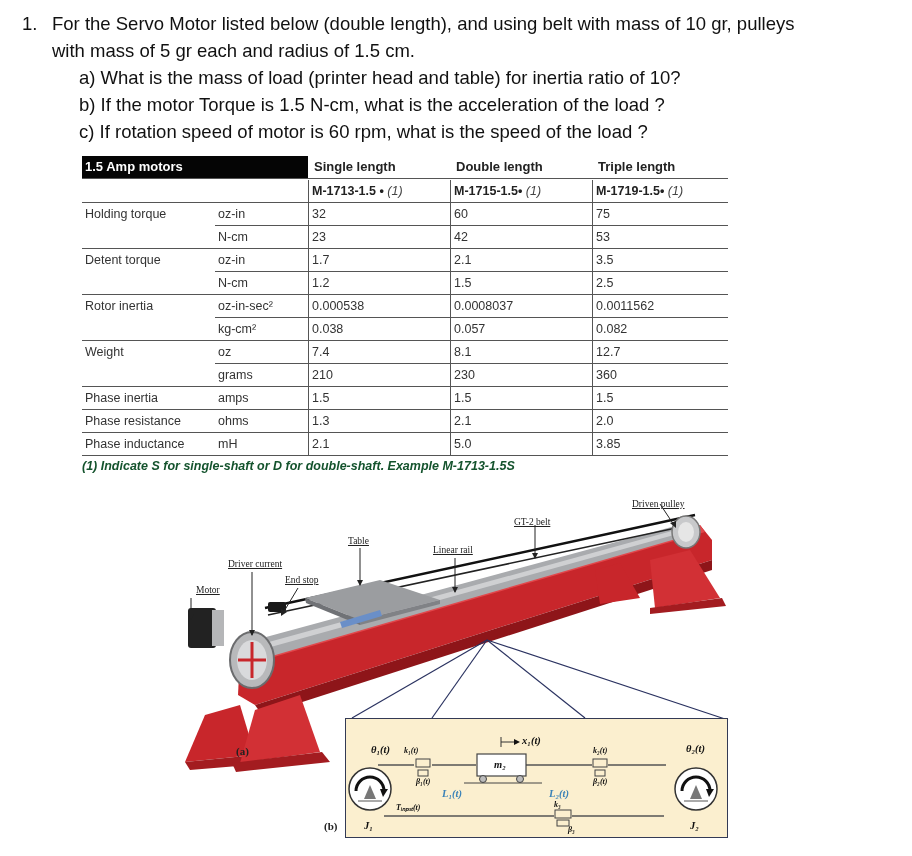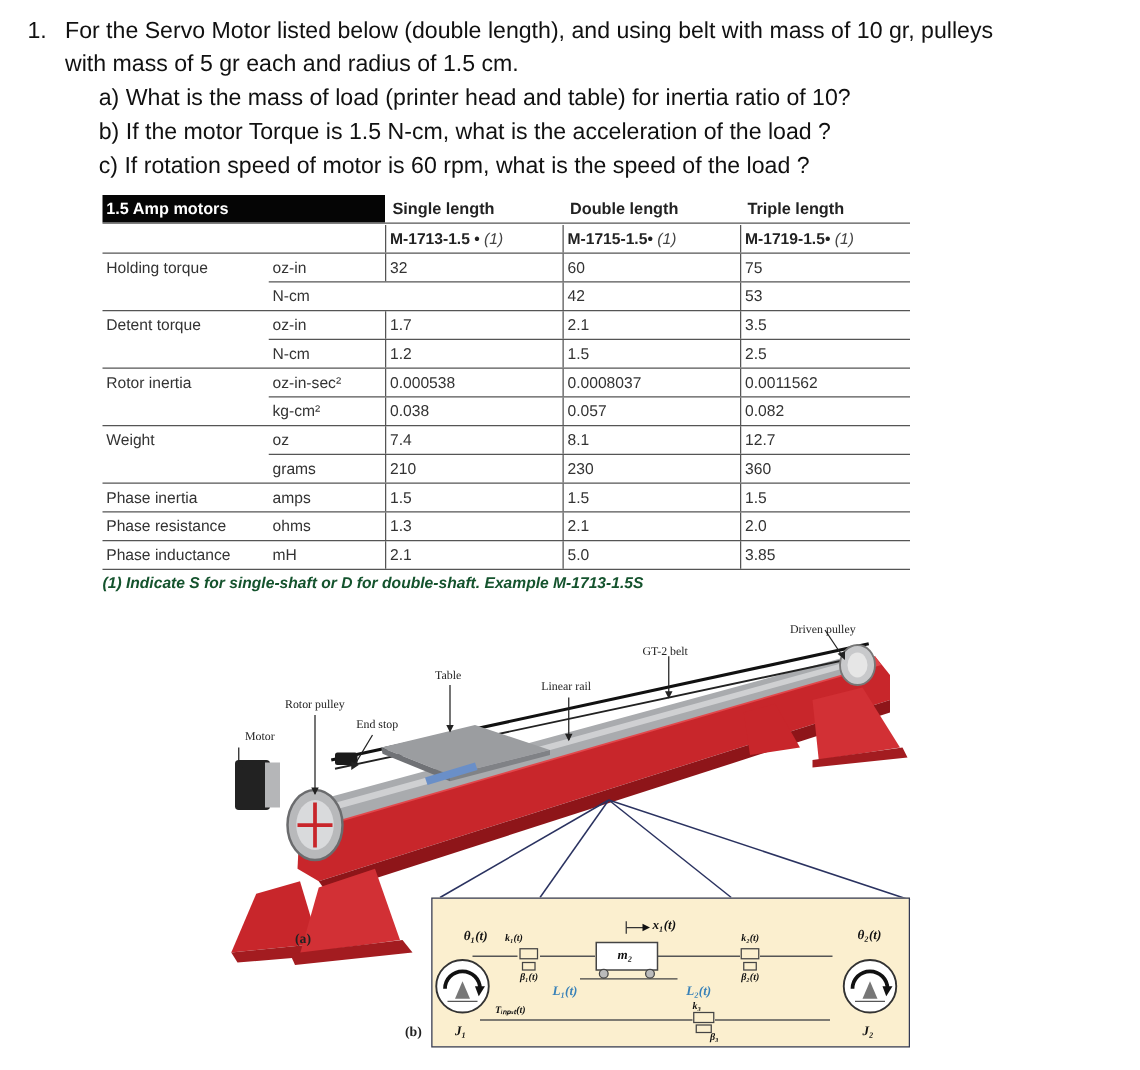--- a/index.html
+++ b/index.html
@@ -22,21 +22,21 @@
   .c-t { left: 510px; width: 136px; border-left: 1.5px solid #555; }
   .hr { position: absolute; height: 0; border-top: 1.5px solid #555; }
   .head-band { position: absolute; left: 0; top: 0; width: 226px; height: 22px; background: #050505; }
   .head-title { color: #fff; font-weight: bold; font-size: 13px; }
   .head-col { font-weight: bold; font-size: 13px; color: #222; border-left: none; }
   .part { font-weight: bold; color: #222; }
   .part i { font-weight: normal; color: #444; }
   .footnote { position: absolute; left: 82px; top: 459px; font-size: 12.5px; font-style: italic; font-weight: bold; color: #14532d; white-space: nowrap; }
 
   .figure { position: absolute; left: 0; top: 480px; width: 912px; height: 376px; }
-  .fig-label { position: absolute; font-family: "Liberation Serif", serif; font-size: 9.5px; color: #222; white-space: nowrap; }
+  .fig-label { position: absolute; font-family: "Liberation Serif", serif; font-size: 9.5px; color: #222; white-space: nowrap; text-decoration: underline; }
   .fig-tag { position: absolute; font-family: "Liberation Serif", serif; font-size: 11px; font-weight: bold; color: #222; }
   .diagram-box { position: absolute; left: 345px; top: 238px; width: 383px; height: 120px; background: #fbefcf; border: 1.5px solid #333a55; box-sizing: border-box; }
   .dlabel { position: absolute; font-family: "Liberation Serif", serif; font-style: italic; font-weight: bold; font-size: 10.5px; color: #111; white-space: nowrap; }
   .dlabel.small { font-size: 8px; }
   .dlabel.blue { color: #3a82b8; margin-top: 41px; }
 </style>
 </head>
 <body>
 
 <div class="question">
@@ -71,20 +71,21 @@
     <div class="cell c-unit">oz-in</div>
     <div class="cell c-s">32</div>
     <div class="cell c-d">60</div>
     <div class="cell c-t">75</div>
   </div>
   <div class="hr" style="top:69px;left:133px;width:513px"></div>
 
   <div class="row" style="top:70px">
     <div class="cell c-label"></div>
     <div class="cell c-unit">N-cm</div>
+    <div class="cell c-s">23</div>
     <div class="cell c-d">42</div>
     <div class="cell c-t">53</div>
   </div>
   <div class="hr" style="top:92px;left:0;width:646px"></div>
 
   <div class="row" style="top:93px">
     <div class="cell c-label">Detent torque</div>
     <div class="cell c-unit">oz-in</div>
     <div class="cell c-s">1.7</div>
     <div class="cell c-d">2.1</div>
@@ -220,21 +221,21 @@
     <path d="M660,24 L674,45" stroke="#222" stroke-width="1" fill="none"></path>
     <polygon points="670,43 676,41 676,48" fill="#222"></polygon>
 
     <line x1="487" y1="160" x2="352" y2="238" stroke="#2a3260" stroke-width="1.2"></line>
     <line x1="487" y1="160" x2="432" y2="238" stroke="#2a3260" stroke-width="1.2"></line>
     <line x1="487" y1="160" x2="585" y2="238" stroke="#2a3260" stroke-width="1.2"></line>
     <line x1="487" y1="160" x2="728" y2="240" stroke="#2a3260" stroke-width="1.2"></line>
   </svg>
 
   <span class="fig-label" style="left:196px;top:105px">Motor</span>
-  <span class="fig-label" style="left:228px;top:79px">Rotor pulley</span>
+  <span class="fig-label" style="left:228px;top:79px">Driver current</span>
   <span class="fig-label" style="left:285px;top:95px">End stop</span>
   <span class="fig-label" style="left:348px;top:56px">Table</span>
   <span class="fig-label" style="left:433px;top:65px">Linear rail</span>
   <span class="fig-label" style="left:514px;top:37px">GT-2 belt</span>
   <span class="fig-label" style="left:632px;top:19px">Driven pulley</span>
 
   <span class="fig-tag" style="left:236px;top:265px">(a)</span>
   <span class="fig-tag" style="left:324px;top:340px">(b)</span>
 
   <div class="diagram-box">

